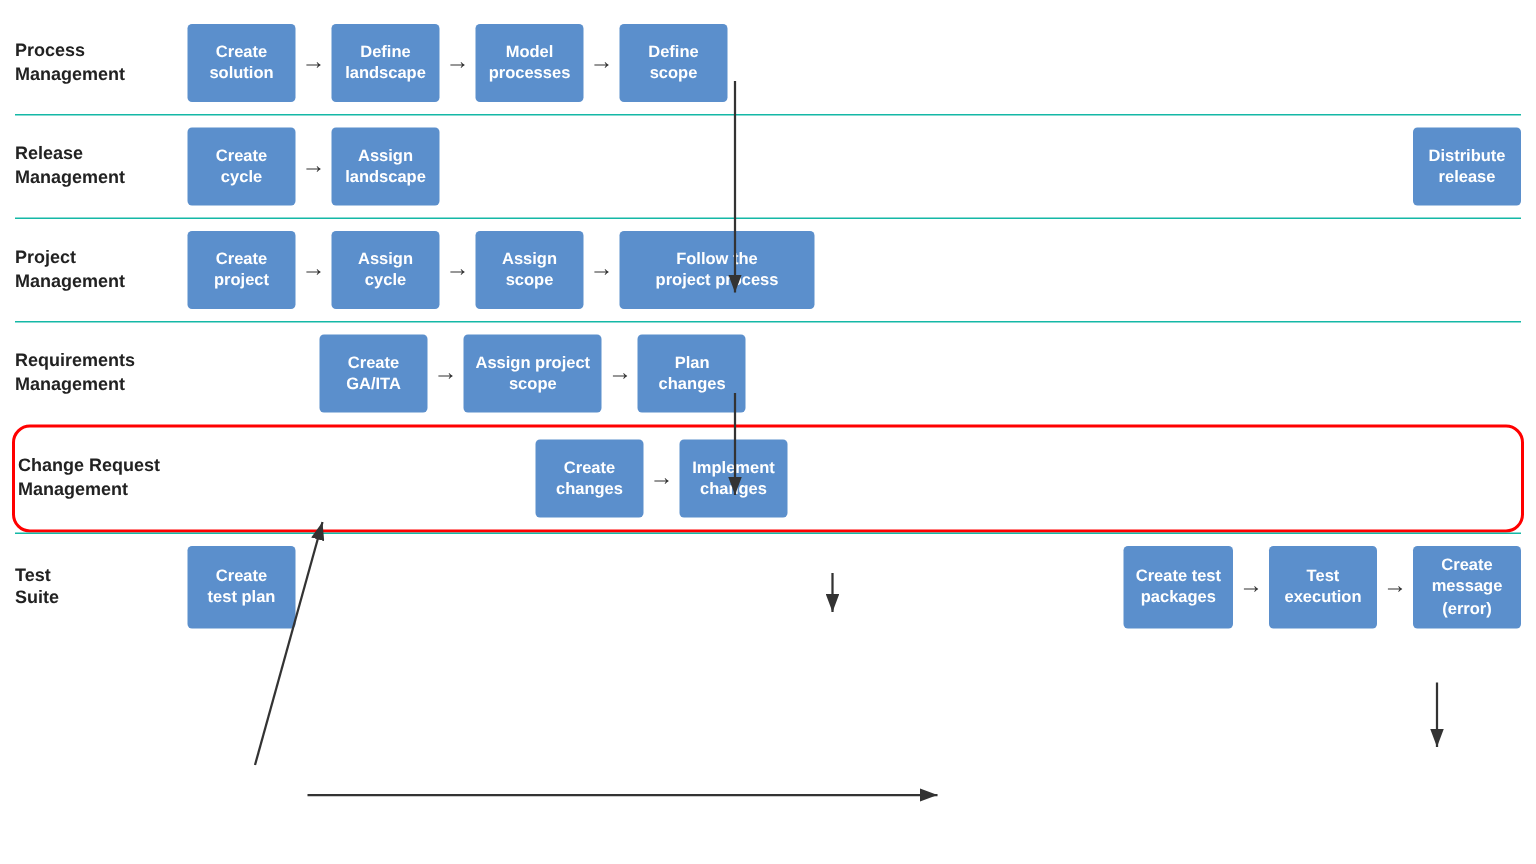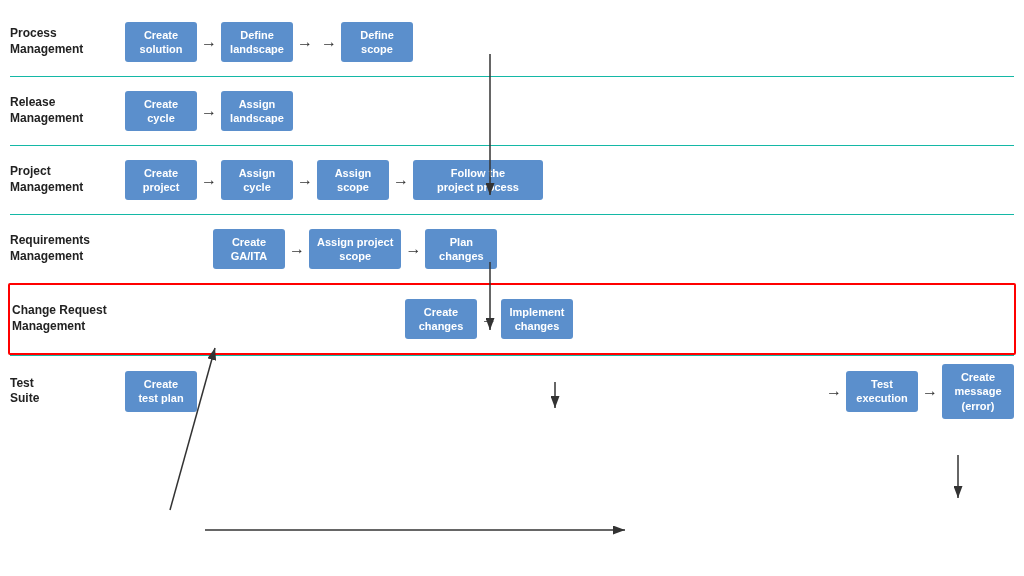--- a/index.html
+++ b/index.html
@@ -29,21 +29,20 @@
       width: 115px;
       min-width: 115px;
       font-size: 12px;
       font-weight: bold;
       color: #222;
       line-height: 1.3;
       padding-right: 6px;
     }
     .row-content {
       display: flex;
-      align-items: center;
       flex: 1;
       position: relative;
       min-height: 52px;
     }
     .box {
       background: #5b8fcc;
       color: #fff;
       font-size: 11px;
       font-weight: bold;
       text-align: center;
@@ -64,22 +63,21 @@
     }
     .arrow-right::after {
       content: '→';
       font-size: 16px;
     }
     
     .cr-row {
       border: 2.5px solid red;
       margin: 0 -2px;
       padding-left: 2px;
-      border-radius: 2px;
-      gap: 48px;
+      border-radius: 12px;
     }
     
     .svg-overlay {
       position: absolute;
       top: 0;
       left: 0;
       width: 1024px;
       height: 576px;
       pointer-events: none;
     }
@@ -90,33 +88,35 @@
 
 <div class="diagram">
 
   <div class="row" style="border-top:none;">
     <div class="row-label">Process<br>Management</div>
     <div class="row-content">
       <div class="box">Create<br>solution</div>
       <div class="arrow-right"></div>
       <div class="box">Define<br>landscape</div>
       <div class="arrow-right"></div>
+      <div class="box">Model<br>processes</div>
       <div class="arrow-right"></div>
       <div class="box" id="define-scope-box">Define<br>scope</div>
       <div class="spacer"></div>
     </div>
   </div>
 
   <div class="row">
     <div class="row-label">Release<br>Management</div>
     <div class="row-content">
       <div class="box">Create<br>cycle</div>
       <div class="arrow-right"></div>
       <div class="box">Assign<br>landscape</div>
       <div class="spacer"></div>
+      <div class="box" id="distribute-release-box">Distribute<br>release</div>
     </div>
   </div>
 
   <div class="row">
     <div class="row-label">Project<br>Management</div>
     <div class="row-content">
       <div class="box">Create<br>project</div>
       <div class="arrow-right"></div>
       <div class="box">Assign<br>cycle</div>
       <div class="arrow-right"></div>
@@ -149,20 +149,21 @@
       <div class="box">Implement<br>changes</div>
       <div class="spacer"></div>
     </div>
   </div>
 
   <div class="row">
     <div class="row-label">Test<br>Suite</div>
     <div class="row-content">
       <div class="box" id="create-test-plan-box">Create<br>test plan</div>
       <div class="spacer"></div>
+      <div class="box">Create test<br>packages</div>
       <div class="arrow-right"></div>
       <div class="box">Test<br>execution</div>
       <div class="arrow-right"></div>
       <div class="box" id="create-message-box">Create<br>message<br>(error)</div>
     </div>
   </div>
 
   <svg class="svg-overlay">
 
     <defs>

